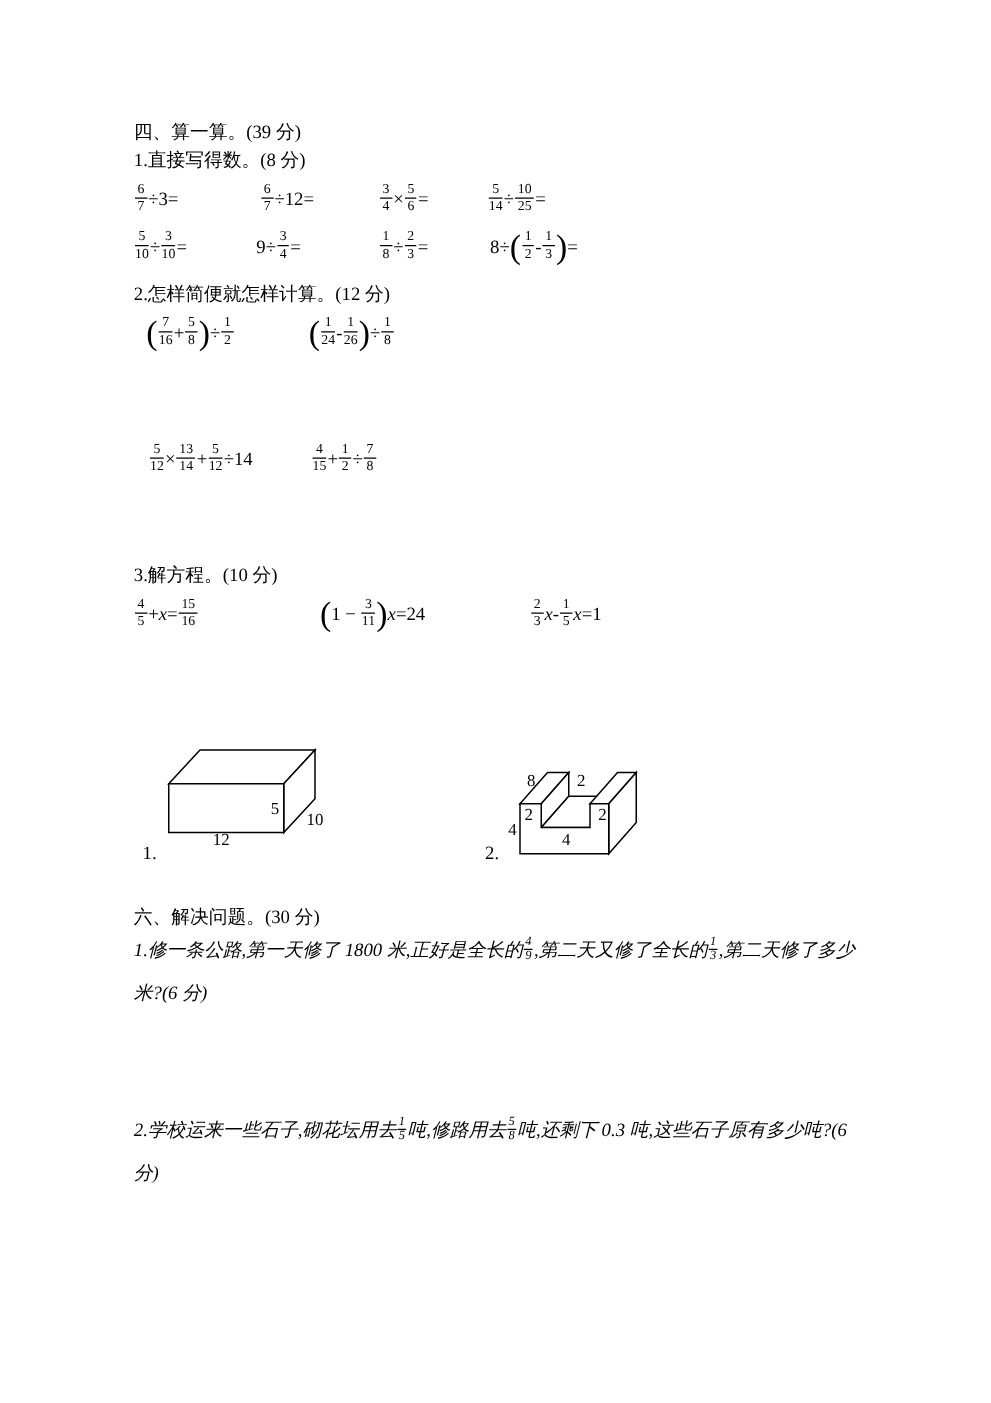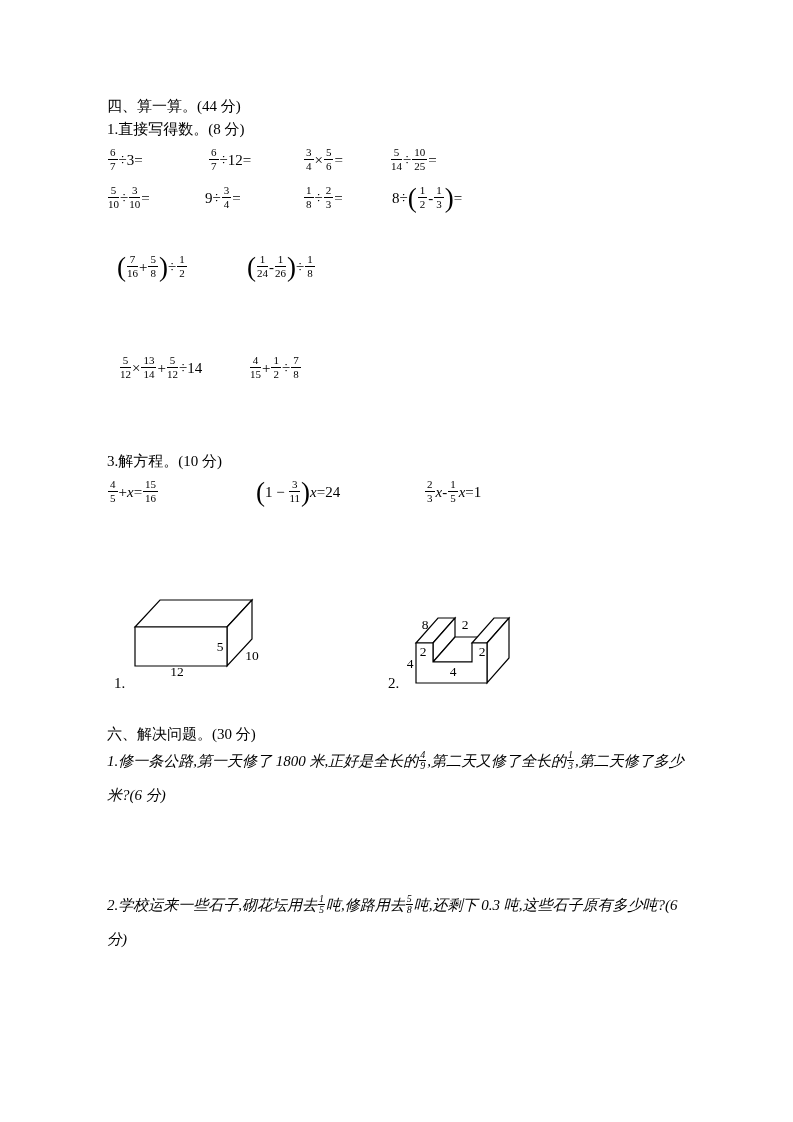--- a/index.html
+++ b/index.html
@@ -19,33 +19,34 @@
   .fig{position:absolute;}
   .fig polygon,.fig path,.fig line{fill:#ffffff;stroke:#000;stroke-width:1.2;stroke-linejoin:miter;}
   .fig line{fill:none;}
   .dim{font-size:13.5px;fill:#000;font-family:"Liberation Serif","DejaVu Serif",serif;}
 </style>
 </head>
 <body>
 
 <div class="page">
 
-  <div class="t" style="left:107px;top:97px">四、算一算。(44 分)</div>
+  <div class="t" style="left:107px;top:97px">四、算一算。(39 分)</div>
   <div class="t" style="left:107px;top:120px">1.直接写得数。(8 分)</div>
 
   <span class="expr" style="left:107px;top:144px"><span class="frac"><span class="fn">6</span><span class="fd">7</span></span>÷3=</span>
   <span class="expr" style="left:208px;top:144px"><span class="frac"><span class="fn">6</span><span class="fd">7</span></span>÷12=</span>
   <span class="expr" style="left:303px;top:144px"><span class="frac"><span class="fn">3</span><span class="fd">4</span></span>×<span class="frac"><span class="fn">5</span><span class="fd">6</span></span>=</span>
   <span class="expr" style="left:390px;top:144px"><span class="frac"><span class="fn">5</span><span class="fd">14</span></span>÷<span class="frac"><span class="fn">10</span><span class="fd">25</span></span>=</span>
 
   <span class="expr" style="left:107px;top:182px"><span class="frac"><span class="fn">5</span><span class="fd">10</span></span>÷<span class="frac"><span class="fn">3</span><span class="fd">10</span></span>=</span>
   <span class="expr" style="left:205px;top:182px">9÷<span class="frac"><span class="fn">3</span><span class="fd">4</span></span>=</span>
   <span class="expr" style="left:303px;top:182px"><span class="frac"><span class="fn">1</span><span class="fd">8</span></span>÷<span class="frac"><span class="fn">2</span><span class="fd">3</span></span>=</span>
   <span class="expr" style="left:392px;top:182px">8÷<span class="bigp">(</span><span class="frac"><span class="fn">1</span><span class="fd">2</span></span>-<span class="frac"><span class="fn">1</span><span class="fd">3</span></span><span class="bigp">)</span>=</span>
 
+  <div class="t" style="left:107px;top:227px">2.怎样简便就怎样计算。(12 分)</div>
   <span class="expr" style="left:117px;top:251px"><span class="bigp">(</span><span class="frac"><span class="fn">7</span><span class="fd">16</span></span>+<span class="frac"><span class="fn">5</span><span class="fd">8</span></span><span class="bigp">)</span>÷<span class="frac"><span class="fn">1</span><span class="fd">2</span></span></span>
   <span class="expr" style="left:247px;top:251px"><span class="bigp">(</span><span class="frac"><span class="fn">1</span><span class="fd">24</span></span>-<span class="frac"><span class="fn">1</span><span class="fd">26</span></span><span class="bigp">)</span>÷<span class="frac"><span class="fn">1</span><span class="fd">8</span></span></span>
   <span class="expr" style="left:119px;top:352px"><span class="frac"><span class="fn">5</span><span class="fd">12</span></span>×<span class="frac"><span class="fn">13</span><span class="fd">14</span></span>+<span class="frac"><span class="fn">5</span><span class="fd">12</span></span>÷14</span>
   <span class="expr" style="left:249px;top:352px"><span class="frac"><span class="fn">4</span><span class="fd">15</span></span>+<span class="frac"><span class="fn">1</span><span class="fd">2</span></span>÷<span class="frac"><span class="fn">7</span><span class="fd">8</span></span></span>
 
   <div class="t" style="left:107px;top:452px">3.解方程。(10 分)</div>
   <span class="expr" style="left:107px;top:476px"><span class="frac"><span class="fn">4</span><span class="fd">5</span></span>+<i>x</i>=<span class="frac"><span class="fn">15</span><span class="fd">16</span></span></span>
   <span class="expr" style="left:256px;top:476px"><span class="bigp">(</span>1 − <span class="frac"><span class="fn">3</span><span class="fd">11</span></span><span class="bigp">)</span><i>x</i>=24</span>
   <span class="expr" style="left:424px;top:476px"><span class="frac"><span class="fn">2</span><span class="fd">3</span></span><i>x</i>-<span class="frac"><span class="fn">1</span><span class="fd">5</span></span><i>x</i>=1</span>
 

